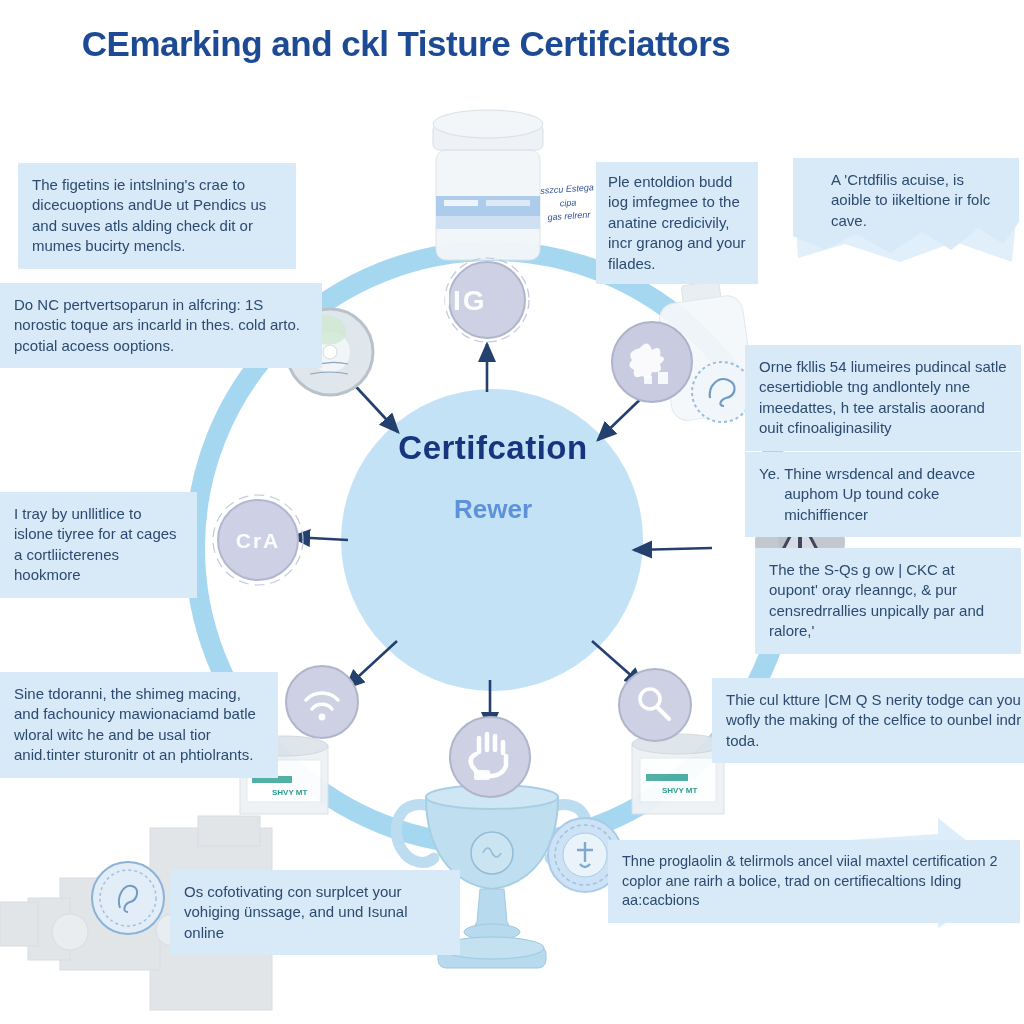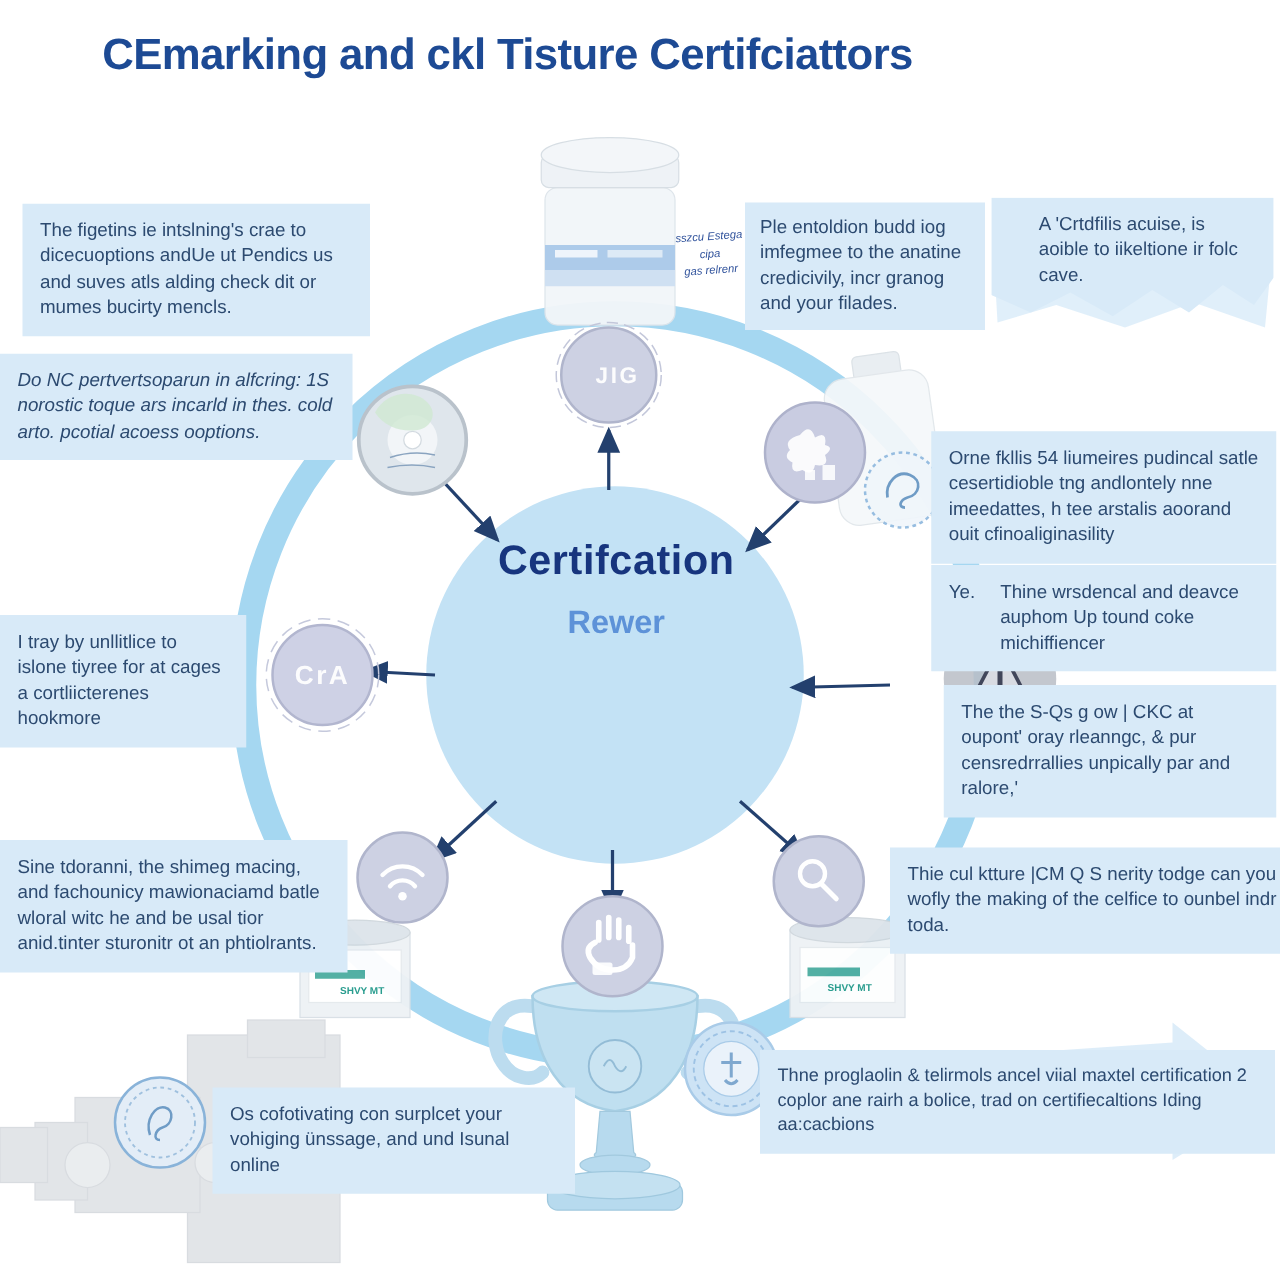--- a/index.html
+++ b/index.html
@@ -4,24 +4,24 @@
 <style>
   html,body{margin:0;padding:0;}
   body{width:1024px;height:1024px;position:relative;background:#ffffff;overflow:hidden;
        font-family:"Liberation Sans",sans-serif;}
   .layer{position:absolute;left:0;top:0;}
   .title{position:absolute;left:0;top:24px;width:812px;text-align:center;
          font-size:35px;font-weight:bold;color:#1d4a94;letter-spacing:-0.5px;}
   .tb{position:absolute;background:#d8eaf8;color:#2c4a70;font-size:15px;line-height:1.36;
       padding:12px 14px;box-sizing:border-box;}
   .tb-torn{clip-path:polygon(0 0,100% 0,100% 64%,93% 86%,82% 70%,70% 92%,57% 74%,43% 95%,28% 76%,14% 92%,0 78%);padding-left:38px;}
-  .prefix-row{display:flex;gap:20px;align-items:flex-start;}
+  .prefix-row{display:flex;gap:4px;align-items:flex-start;}
   .center-wrap{position:absolute;left:332px;top:430px;width:322px;text-align:center;}
   .c-head{font-size:33px;font-weight:bold;color:#17357e;line-height:1.08;letter-spacing:.5px;}
-  .c-sub{margin-top:16px;font-size:26px;font-weight:bold;color:#5d92d8;}
+  .c-sub{margin-top:28px;font-size:26px;font-weight:bold;color:#5d92d8;}
   .c-body{margin:18px auto 0;font-size:18px;color:#263850;line-height:1.32;width:288px;}
   .node-glyph{position:absolute;transform:translate(-50%,-50%);color:#ffffff;font-weight:bold;
               opacity:.95;letter-spacing:2px;}
   .scribble{position:absolute;left:527px;top:183px;width:82px;color:#31539c;font-size:9px;
             font-style:italic;line-height:1.5;transform:rotate(-4deg);text-align:center;}
   svg text{font-family:"Liberation Sans",sans-serif;}
 </style>
 </head>
 <body>
 
@@ -177,29 +177,29 @@
   </g>
 
   <text x="272" y="795" font-size="8" fill="#2a9d8f" font-weight="bold">SHVY MT</text>
   <text x="662" y="793" font-size="8" fill="#2a9d8f" font-weight="bold">SHVY MT</text>
 </svg>
 
 <div class="title">CEmarking and ckl Tisture Certifciattors</div>
 
 <div class="tb" style="left:18px;top:163px;width:278px;min-height:97px;">The figetins ie intslning's crae to dicecuoptions andUe ut Pendics us and suves atls alding check dit or mumes bucirty mencls.</div>
 
-<div class="tb" style="left:0px;top:283px;width:282px;min-height:78px;font-style:italic;">Do NC pertvertsoparun in alfcring: 1S norostic toque ars incarld in thes. cold arto. pcotial acoess ooptions.</div>
+<div class="tb" style="left:0px;top:283px;width:322px;min-height:78px;">Do NC pertvertsoparun in alfcring: 1S norostic toque ars incarld in thes. cold arto. pcotial acoess ooptions.</div>
 
 <div class="tb" style="left:0;top:492px;width:197px;min-height:85px;">I tray by unllitlice to islone tiyree for at cages a cortliicterenes hookmore</div>
 
 <div class="tb" style="left:0px;top:672px;width:278px;min-height:100px;">Sine tdoranni, the shimeg macing, and fachounicy mawionaciamd batle wloral witc he and be usal tior anid.tinter sturonitr ot an phtiolrants.</div>
 
 <div class="tb" style="left:170px;top:870px;width:290px;min-height:60px;">Os cofotivating con surplcet your vohiging ünssage, and und Isunal online</div>
 
-<div class="tb" style="left:596px;top:162px;width:192px;min-height:95px;padding:10px 12px;">Ple entoldion budd iog imfegmee to the anatine credicivily, incr granog and your filades.</div>
+<div class="tb" style="left:596px;top:162px;width:162px;min-height:95px;padding:10px 12px;">Ple entoldion budd iog imfegmee to the anatine credicivily, incr granog and your filades.</div>
 
 <div class="tb tb-torn" style="left:793px;top:158px;width:226px;height:100px;">A 'Crtdfilis acuise, is aoible to iikeltione ir folc cave.</div>
 
 <div class="tb" style="left:745px;top:345px;width:276px;min-height:88px;">Orne fkllis 54 liumeires pudincal satle cesertidioble tng andlontely nne imeedattes, h tee arstalis aoorand ouit cfinoaliginasility</div>
 
 <div class="tb prefix-row" style="left:745px;top:452px;width:276px;min-height:68px;">
   <span>Ye.</span>
   <span>Thine wrsdencal and deavce auphom Up tound coke michiffiencer</span>
 </div>
 
@@ -207,20 +207,20 @@
 
 <div class="tb" style="left:712px;top:678px;width:327px;min-height:80px;">Thie cul ktture |CM Q S nerity todge can you wofly the making of the celfice to ounbel indr toda.</div>
 
 <div class="tb" style="left:608px;top:840px;width:412px;min-height:76px;font-size:14.5px;">Thne proglaolin &amp; telirmols ancel viial maxtel certification 2 coplor ane rairh a bolice, trad on certifiecaltions Iding aa:cacbions</div>
 
 <div class="center-wrap">
   <div class="c-head">Certifcation</div>
   <div class="c-sub">Rewer</div>
 </div>
 
-<div class="node-glyph" style="left:494px;top:301px;font-size:18px;text-align:right;">JIG</div>
+<div class="node-glyph" style="left:461px;top:301px;font-size:28px;text-align:right;">JIG</div>
 <div class="node-glyph" style="left:258px;top:541px;font-size:21px;">CrA</div>
 
 <div class="scribble">
   <div>sszcu Estega</div>
   <div>cipa</div>
   <div>gas relrenr</div>
 </div>
 
 </body></html>

